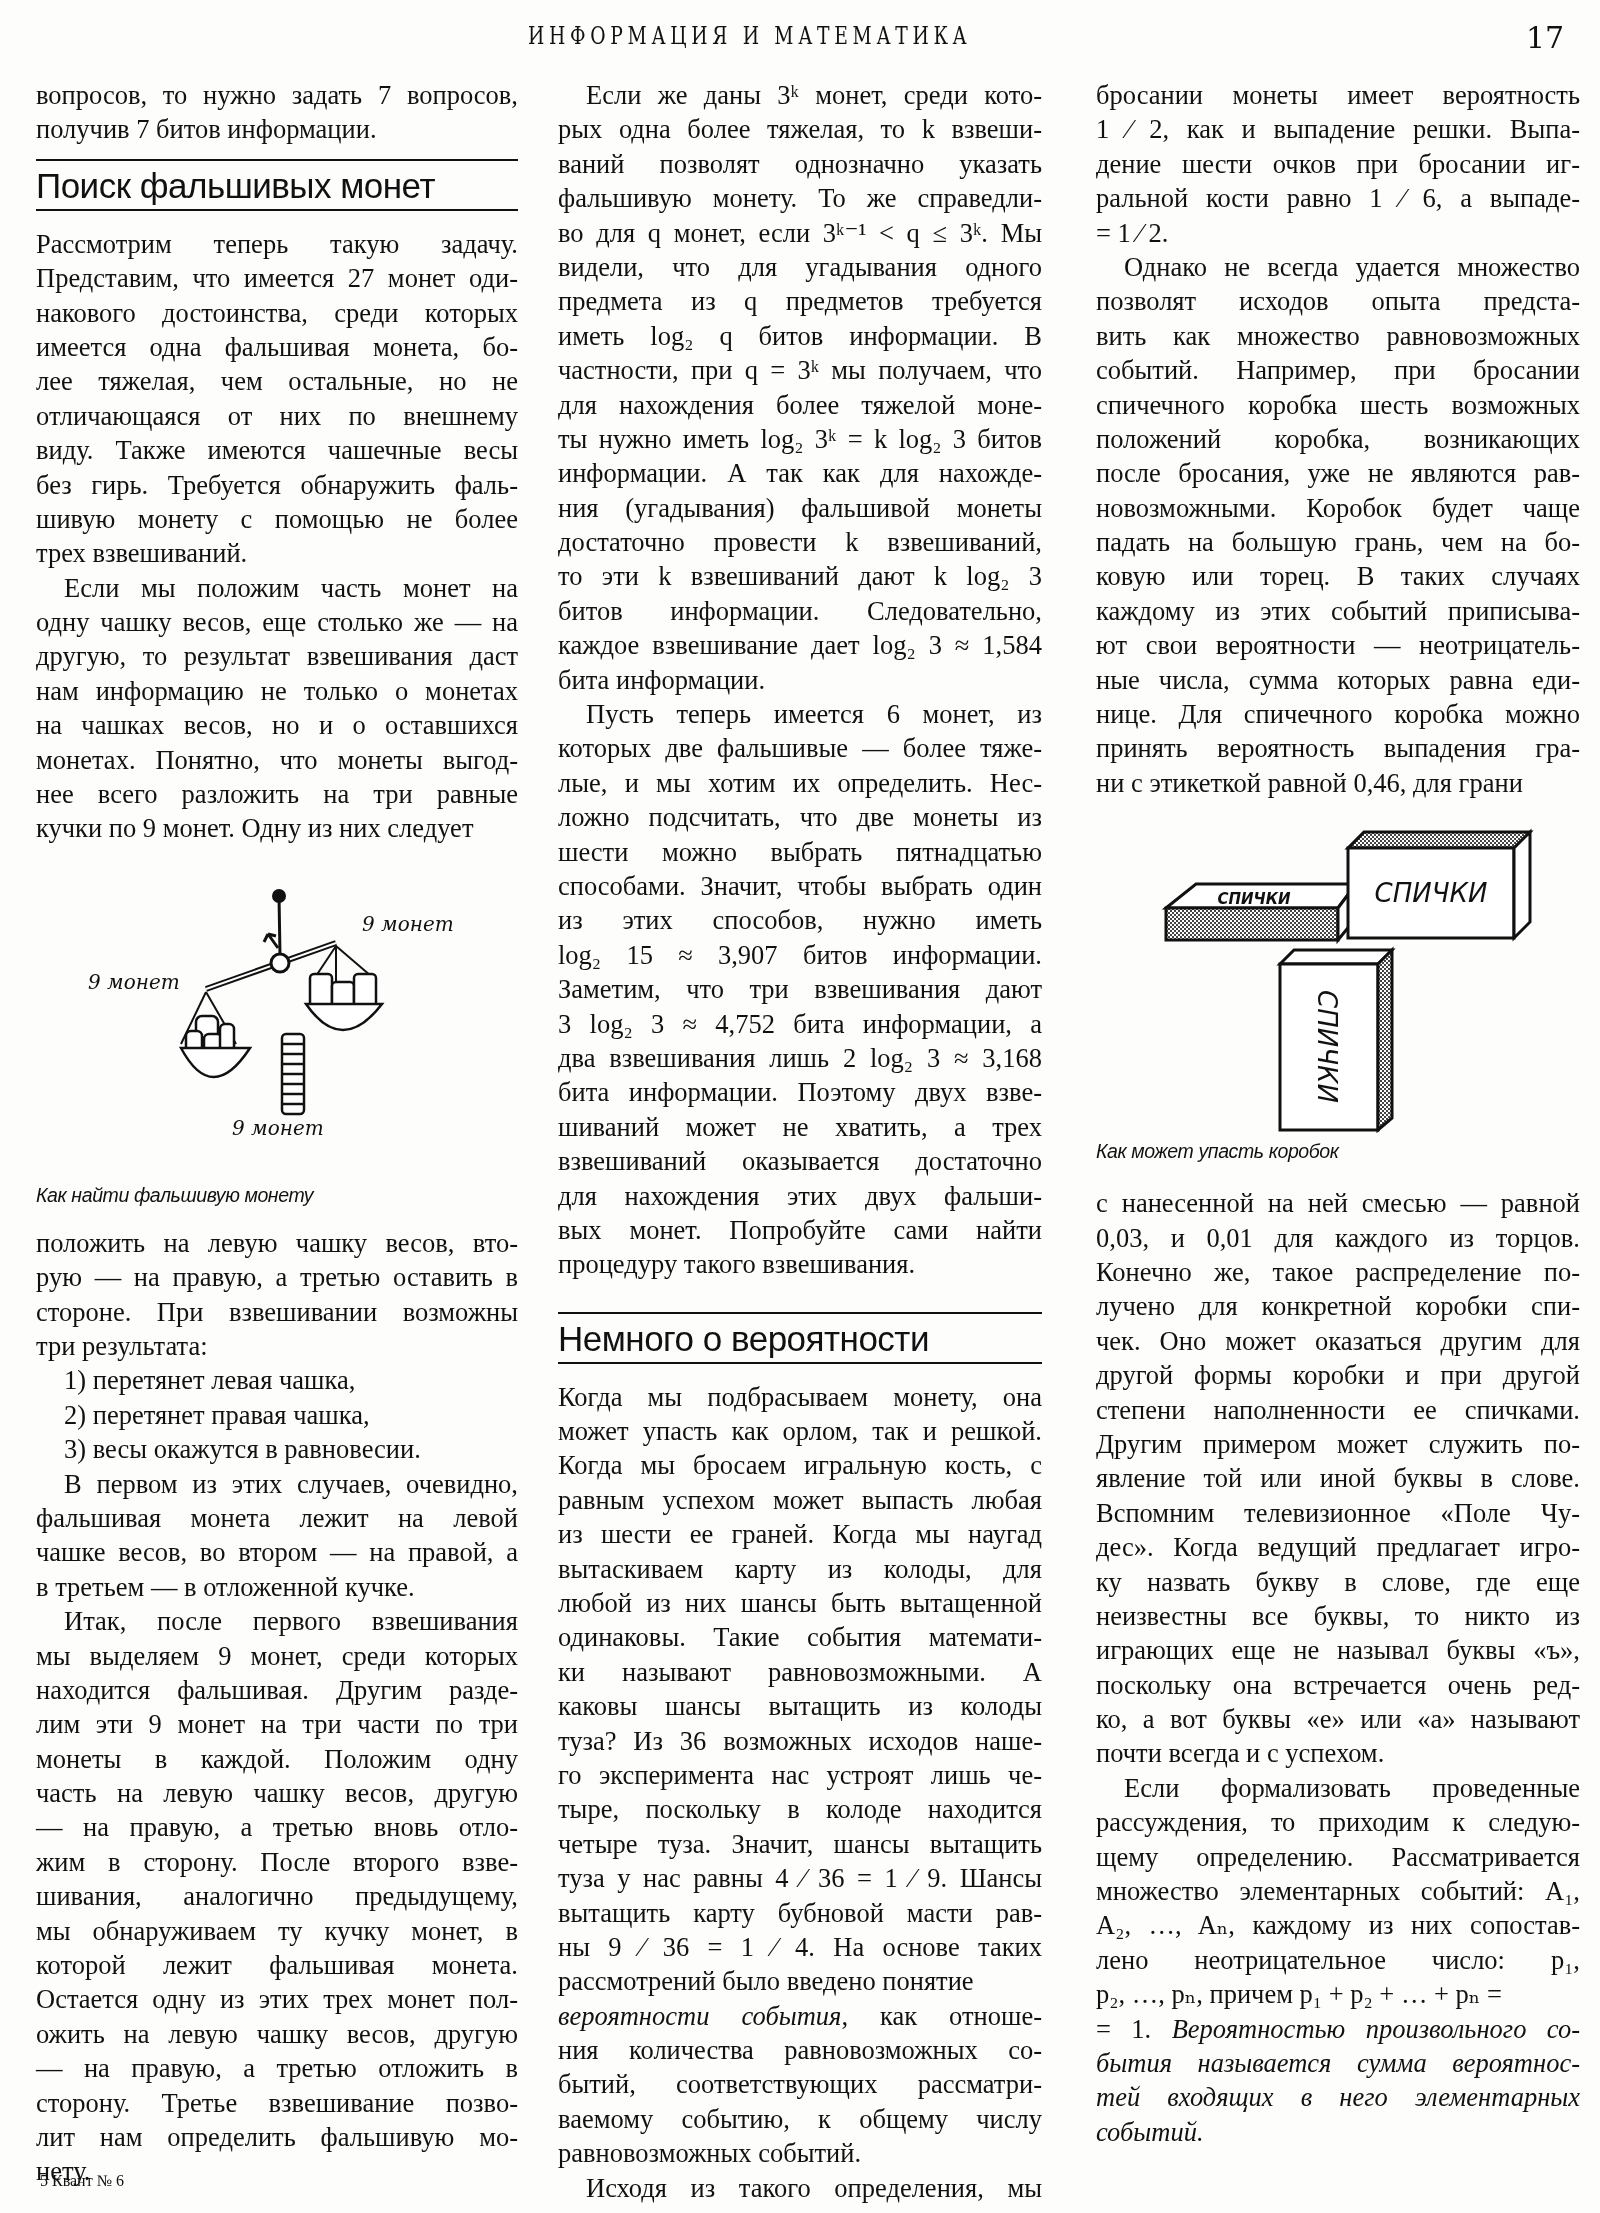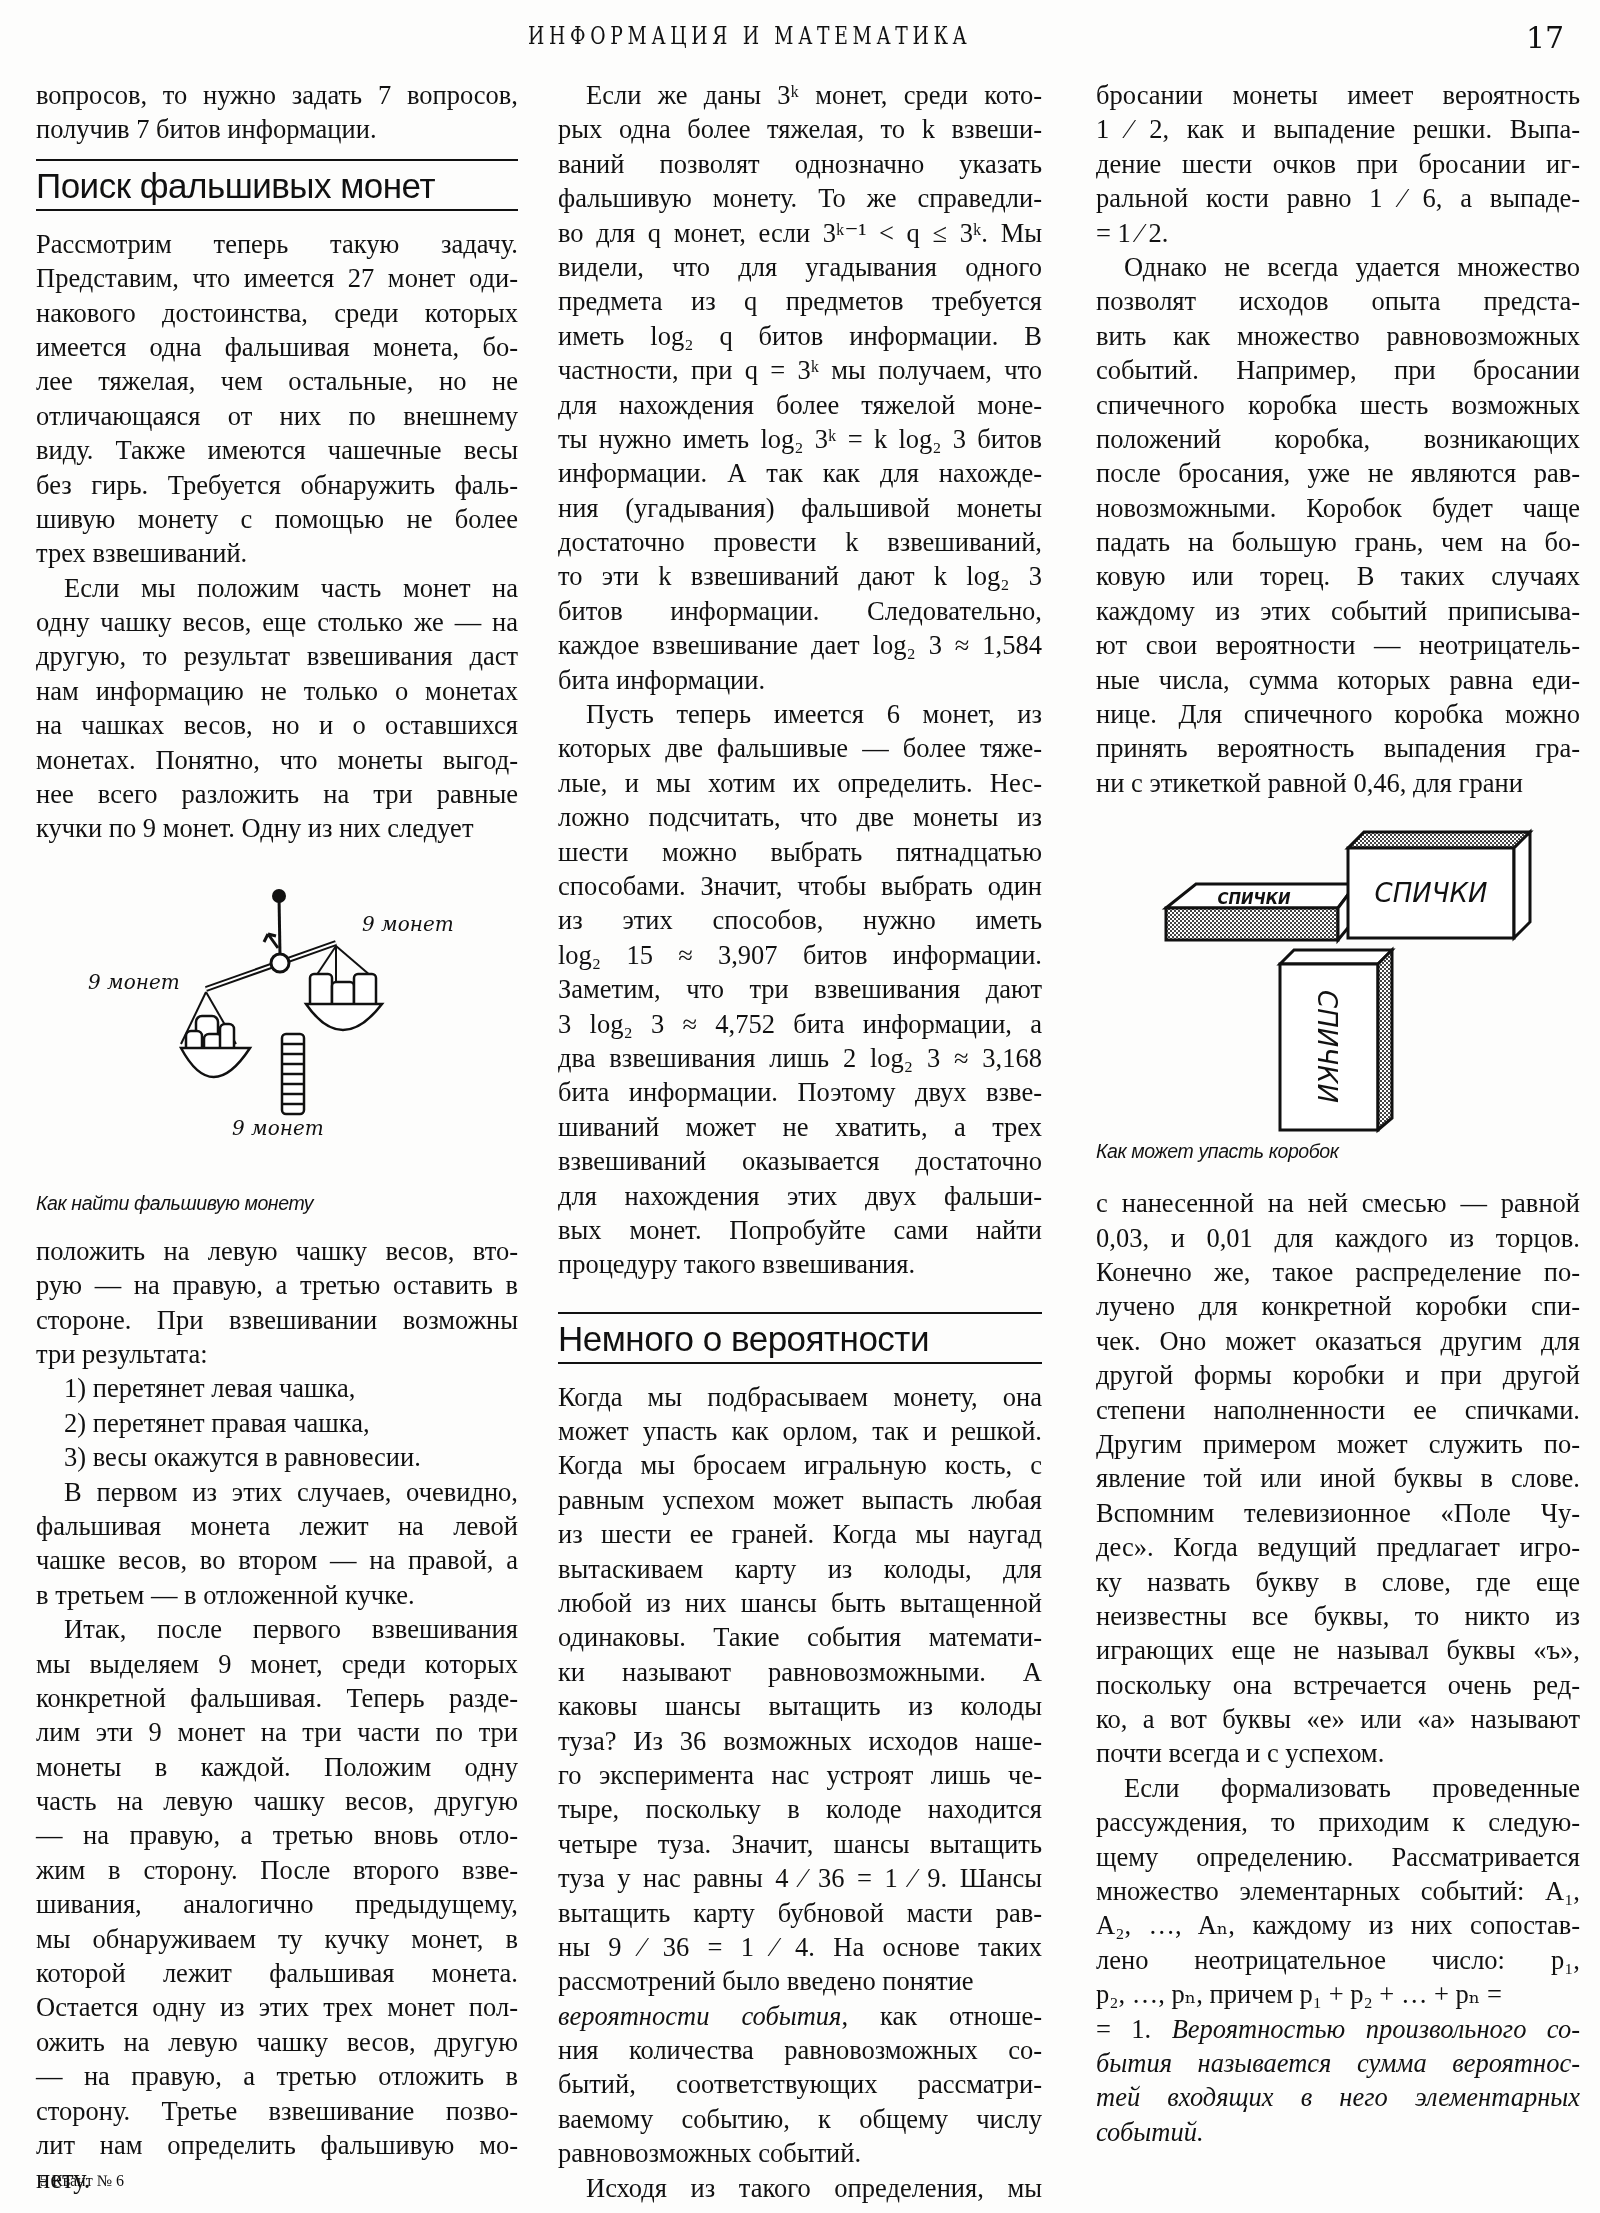--- a/index.html
+++ b/index.html
@@ -96,21 +96,21 @@
           <line x1="246" y1="208" x2="268" y2="208"></line>
         <line x1="246" y1="218" x2="268" y2="218"></line>
           <line x1="246" y1="228" x2="268" y2="228"></line>
         <line x1="246" y1="238" x2="268" y2="238"></line>
       </g>
     </svg>
     <div class="fig-label" style="left:326px;top:66px;">9 монет</div>
     <div class="fig-label" style="left:52px;top:124px;">9 монет</div>
     <div class="fig-label" style="left:196px;top:270px;">9 монет</div>
   </div>
-  <div class="caption" style="margin-top:16px; height:42px;">Как найти фальшивую монету</div>
+  <div class="caption" style="margin-top:8px; height:42px;">Как найти фальшивую монету</div>
 
   <div>
       <div class="line">положить на левую чашку весов, вто-</div>
       <div class="line">рую — на правую, а третью оставить в</div>
       <div class="line">стороне. При взвешивании возможны</div>
       <div class="line last">три результата:</div>
     </div>
   <div>
       <div class="line li">1) перетянет левая чашка,</div>
       <div class="line li">2) перетянет правая чашка,</div>
@@ -118,21 +118,21 @@
     </div>
   <div>
       <div class="line indent">В первом из этих случаев, очевидно,</div>
       <div class="line">фальшивая монета лежит на левой</div>
       <div class="line">чашке весов, во втором — на правой, а</div>
       <div class="line last">в третьем — в отложенной кучке.</div>
     </div>
   <div>
       <div class="line indent">Итак, после первого взвешивания</div>
       <div class="line">мы выделяем 9 монет, среди которых</div>
-      <div class="line">конкретной фальшивая. Теперь разде-</div>
+      <div class="line">находится фальшивая. Другим разде-</div>
       <div class="line">лим эти 9 монет на три части по три</div>
       <div class="line">монеты в каждой. Положим одну</div>
       <div class="line">часть на левую чашку весов, другую</div>
       <div class="line">— на правую, а третью вновь отло-</div>
       <div class="line">жим в сторону. После второго взве-</div>
       <div class="line">шивания, аналогично предыдущему,</div>
       <div class="line">мы обнаруживаем ту кучку монет, в</div>
       <div class="line">которой лежит фальшивая монета.</div>
       <div class="line">Остается одну из этих трех монет пол-</div>
       <div class="line">ожить на левую чашку весов, другую</div>

